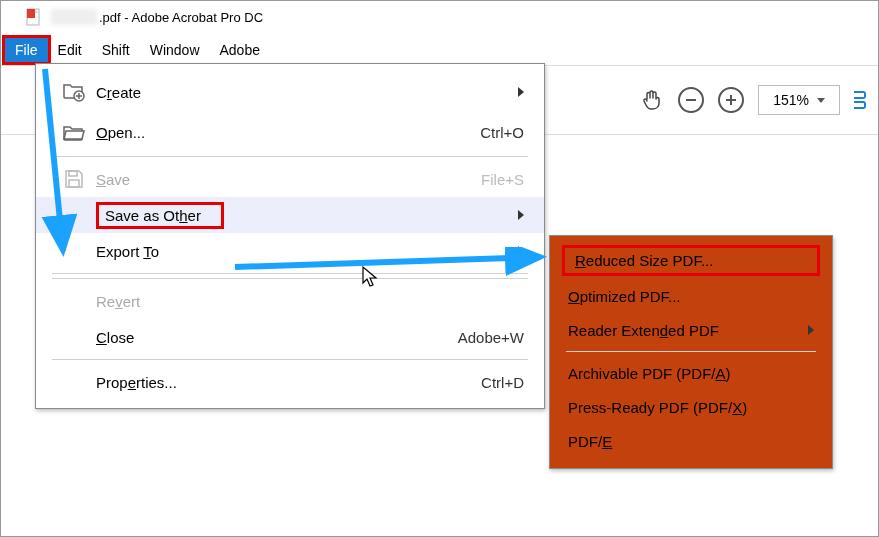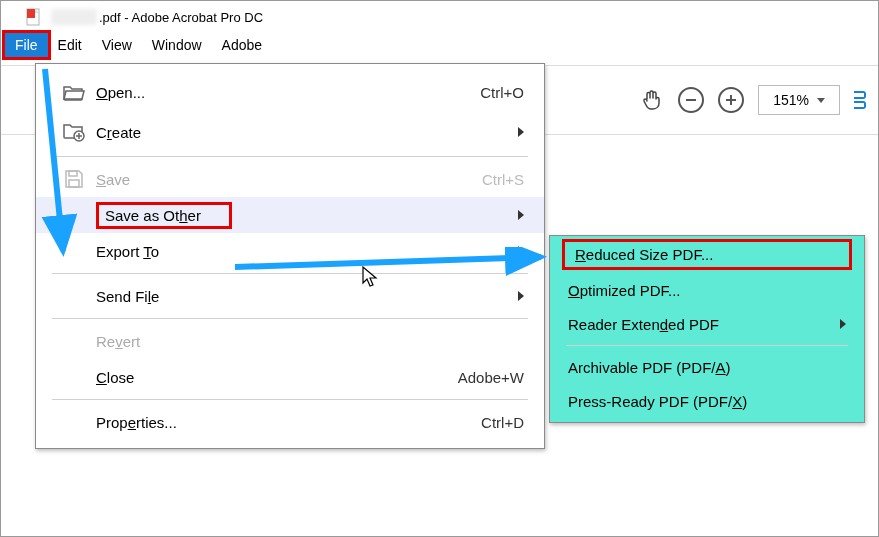--- a/index.html
+++ b/index.html
@@ -31,21 +31,21 @@
       width: 46px;
       height: 16px;
       background: #eee;
       filter: blur(2px);
       border-radius: 2px;
       margin-right: 2px;
     }
     .title-text { font-size: 13px; color: #000; }
     .menu-bar {
       display: flex;
-      align-items: flex-start;
+      align-items: flex-end;
       height: 30px;
       padding: 0 4px;
       border-bottom: 1px solid transparent;
       position: relative;
     }
     .menu-item {
       padding: 4px 10px;
       font-size: 14px;
     }
     .menu-selected {
@@ -150,32 +150,32 @@
       background: #d0d0d0;
       margin: 4px 16px;
     }
     .highlight-row {
       background: #eceffb;
     }
     .red-box-tight {
       border: 3px solid #e60000;
     }
     .save-as-other-label {
-      padding: 2px 28px 2px 6px;
+      padding: 2px 20px 2px 6px;
     }
     .u { text-decoration: underline; }
     .submenu {
       position: absolute;
       top: 234px;
       left: 548px;
-      width: 316px;
-      background: #5eead4;
+      width: 284px;
+      background: #c2410c;
       border: 1px solid #8a8a8a;
       box-shadow: 1px 2px 4px rgba(0,0,0,0.25);
-      padding: 4px 0;
+      padding: 10px 0;
       z-index: 6;
     }
     .srow {
       display: flex;
       align-items: center;
       padding: 6px 18px;
       height: 34px;
     }
     .srow .lbl { flex:1; font-size: 15px; }
     .red-box-full {
@@ -207,21 +207,21 @@
   </span>
   <span class="blur"></span>
   <span class="title-text">
     <span>.pdf</span> - <span>Adobe Acrobat Pro DC</span>
   </span>
 </div>
 
 <div class="menu-bar">
   <div class="menu-item menu-selected">File</div>
   <div class="menu-item">Edit</div>
-  <div class="menu-item">View</div>
+  <div class="menu-item">Shift</div>
   <div class="menu-item">Window</div>
   <div class="menu-item">Adobe</div>
 </div>
 
 <div class="toolbar-underlay"></div>
 <div class="toolbar-right">
   <span>
     <svg width="24" height="24" viewBox="0 0 24 24">
         <path d="M7 11 V6 a1.5 1.5 0 0 1 3 0 V10 M10 10 V4.5 a1.5 1.5 0 0 1 3 0 V10 M13 10 V5.5 a1.5 1.5 0 0 1 3 0 V11 M16 11 a1.5 1.5 0 0 1 3 0 V15 c0 3 -2 6 -6 6 h-2 c-3 0 -4 -2 -5 -4 l-2 -4 a1.5 1.5 0 0 1 2.5 -1.5 L7 13" fill="none" stroke="#444" stroke-width="1.5" stroke-linecap="round"></path>
       </svg>
@@ -241,69 +241,64 @@
     <span>151%</span>
     <span class="caret-down"></span>
   </span>
   <span class="half-icon">
     <span></span>
       <span></span>
   </span>
 </div>
 
 <div class="file-menu">
-  <div class="row row-tall">
-    <span class="icon-slot">
-      <svg width="24" height="20" viewBox="0 0 24 20">
-          <path d="M2 5 h6 l2 2 h10 v10 a1 1 0 0 1 -1 1 H3 a1 1 0 0 1 -1 -1 Z" fill="none" stroke="#666" stroke-width="1.5"></path>
-          <path d="M4 9 h18 l-2 8 H2 Z" fill="#fff" stroke="#666" stroke-width="1.5"></path>
-        </svg>
-    </span>
-    <span class="lbl"><span class="u">O</span>pen...</span>
-    <span class="hint">Ctrl+O</span>
-  </div>
   <div class="row row-tall">
     <span class="icon-slot">
       <svg width="24" height="22" viewBox="0 0 24 22">
           <path d="M2 4 h6 l2 2 h10 v10 a1 1 0 0 1 -1 1 H3 a1 1 0 0 1 -1 -1 Z" fill="none" stroke="#666" stroke-width="1.5"></path>
           <circle cx="17" cy="15" r="5" fill="#fff" stroke="#666" stroke-width="1.5"></circle>
           <path d="M17 12 v6 M14 15 h6" stroke="#666" stroke-width="1.5"></path>
         </svg>
     </span>
     <span class="lbl">C<span class="u">r</span>eate</span>
     <span class="arrow"></span>
   </div>
+  <div class="row row-tall">
+    <span class="icon-slot">
+      <svg width="24" height="20" viewBox="0 0 24 20">
+          <path d="M2 5 h6 l2 2 h10 v10 a1 1 0 0 1 -1 1 H3 a1 1 0 0 1 -1 -1 Z" fill="none" stroke="#666" stroke-width="1.5"></path>
+          <path d="M4 9 h18 l-2 8 H2 Z" fill="#fff" stroke="#666" stroke-width="1.5"></path>
+        </svg>
+    </span>
+    <span class="lbl"><span class="u">O</span>pen...</span>
+    <span class="hint">Ctrl+O</span>
+  </div>
   <div class="sep"></div>
   <div class="row disabled">
     <span class="icon-slot">
       <svg width="22" height="22" viewBox="0 0 22 22">
           <path d="M3 3 h13 l3 3 v13 H3 Z" fill="none" stroke="#bbb" stroke-width="1.5"></path>
           <rect x="6" y="3" width="8" height="5" fill="none" stroke="#bbb" stroke-width="1.5"></rect>
           <rect x="6" y="12" width="10" height="7" fill="none" stroke="#bbb" stroke-width="1.5"></rect>
         </svg>
     </span>
     <span class="lbl"><span class="u">S</span>ave</span>
-    <span class="hint">Ctrl+S</span>
+    <span class="hint">File+S</span>
   </div>
   <div class="row highlight-row">
     <span class="icon-slot"></span>
     <span class="lbl"><span class="red-box-tight save-as-other-label" style="display:inline-block">Save as Ot<span class="u">h</span>er</span></span>
     <span class="arrow"></span>
   </div>
   <div class="row">
     <span class="icon-slot"></span>
     <span class="lbl">Export <span class="u">T</span>o</span>
     <span class="arrow"></span>
   </div>
   <div class="sep"></div>
-  <div class="row">
-    <span class="icon-slot"></span>
-    <span class="lbl">Send Fi<span class="u">l</span>e</span>
-    <span class="arrow"></span>
-  </div>
   <div class="sep"></div>
   <div class="row disabled">
     <span class="icon-slot"></span>
     <span class="lbl">Re<span class="u">v</span>ert</span>
   </div>
   <div class="row">
     <span class="icon-slot"></span>
     <span class="lbl"><span class="u">C</span>lose</span>
     <span class="hint">Adobe+W</span>
   </div>
@@ -327,20 +322,23 @@
   <div class="srow">
     <span class="lbl">Reader Exten<span class="u">d</span>ed PDF</span>
     <span class="arrow" style="border-left:6px solid #333;width:0;height:0;border-top:5px solid transparent;border-bottom:5px solid transparent;"></span>
   </div>
   <div class="sep"></div>
   <div class="srow">
     <span class="lbl">Archivable PDF (PDF/<span class="u">A</span>)</span>
   </div>
   <div class="srow">
     <span class="lbl">Press-Ready PDF (PDF/<span class="u">X</span>)</span>
+  </div>
+  <div class="srow">
+    <span class="lbl">PDF/<span class="u">E</span></span>
   </div>
 </div>
 
 <svg class="arrow-svg" style="left:32px; top:60px;" width="60" height="210">
   <defs>
       <marker id="ah1" markerWidth="10" markerHeight="10" refX="6" refY="3" orient="auto">
         <path d="M0,0 L7,3 L0,6 Z" fill="#19a3ff"></path>
       </marker>
     </defs>
   <line x1="12" y1="8" x2="30" y2="190" stroke="#19a3ff" stroke-width="6" marker-end="url(#ah1)"></line>

